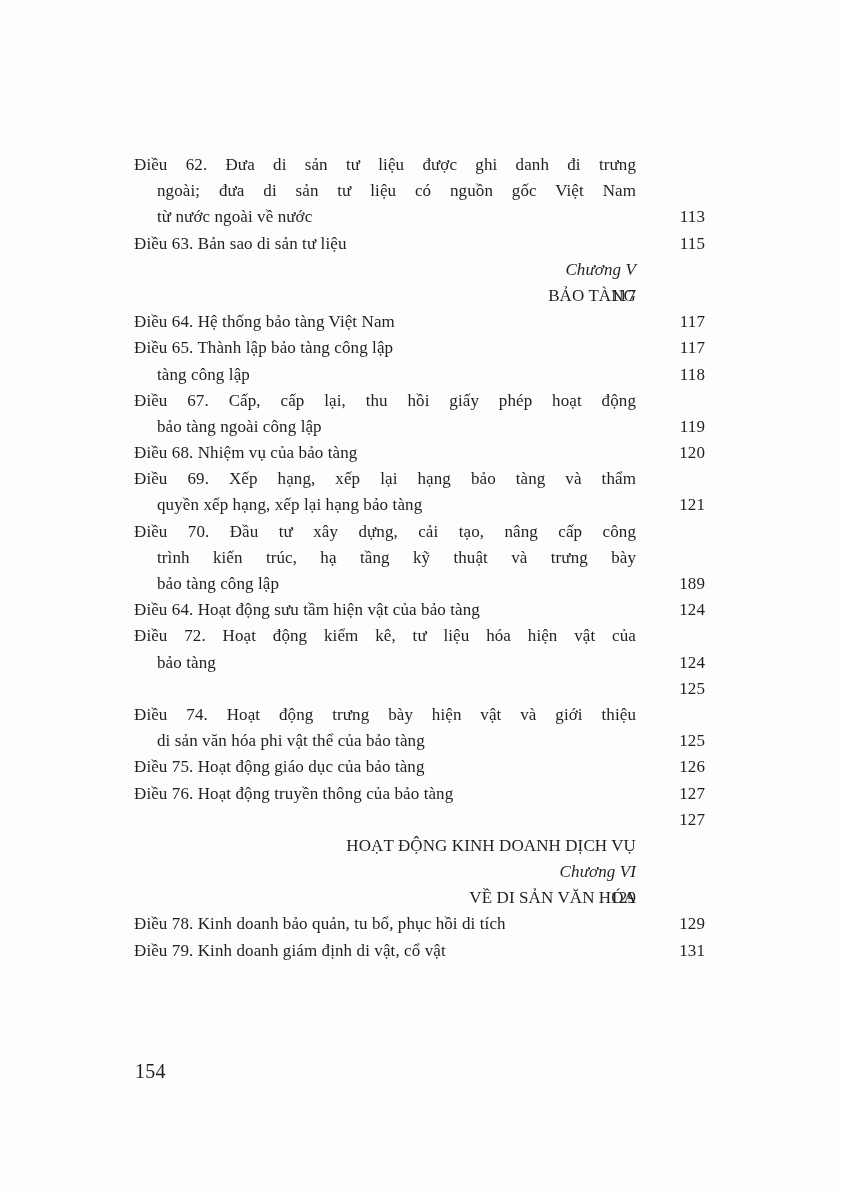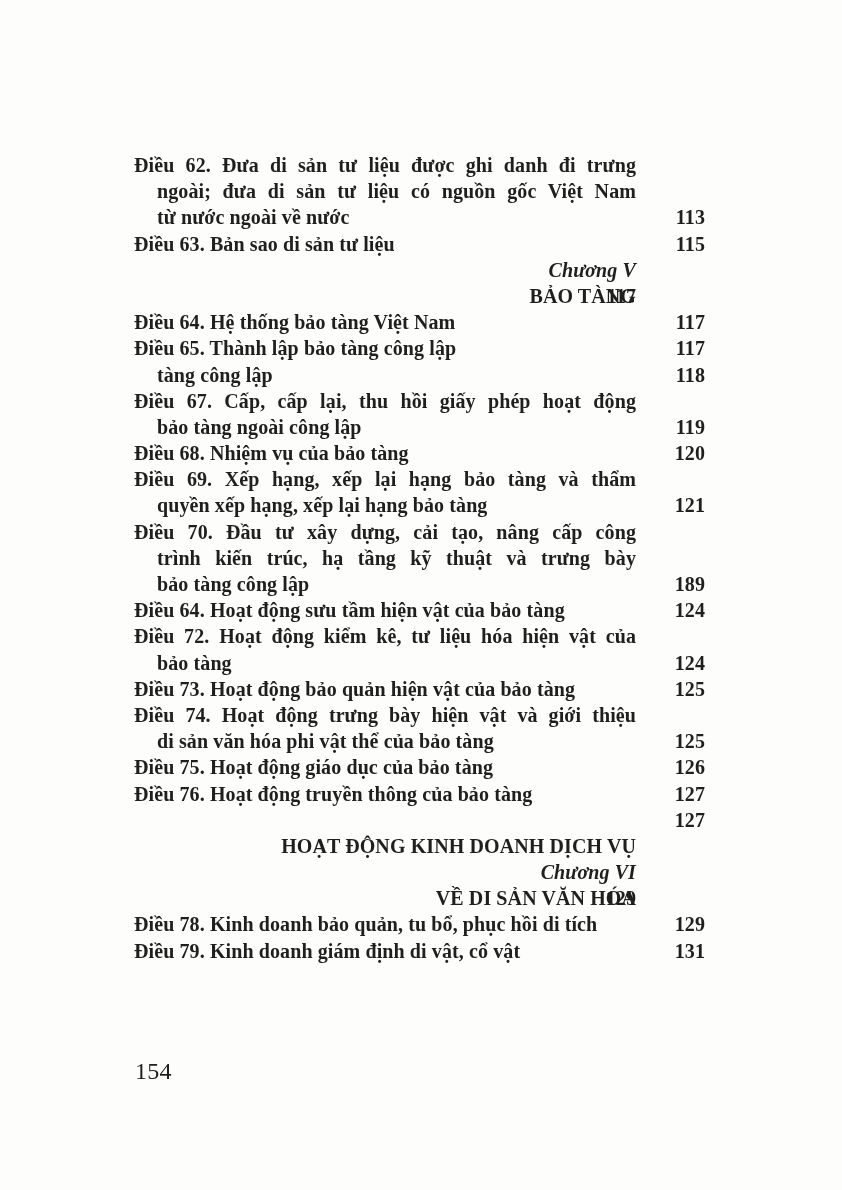--- a/index.html
+++ b/index.html
@@ -10,45 +10,44 @@
     color:#1f1f1f;
     font-family:"Liberation Serif","DejaVu Serif",serif;
     overflow:hidden;
   }
   .toc{
     position:absolute;left:134px;top:152px;width:571px;
   }
   .row{
     position:relative;
     height:26.2px;line-height:26.2px;
-    font-size:20px;
+    font-size:17px;
     white-space:nowrap;
     letter-spacing:0.1px;
-    font-weight:bold;
   }
   
   .row.ind{padding-left:23px;box-sizing:border-box;}
   
   .row.just{
     white-space:normal;
     width:502px;
     text-align:justify;
     overflow:hidden;
   }
   .row.just::after{content:"";display:inline-block;width:100%;height:0;}
   
   .row.center{width:502px;text-align:right;}
   .row.it{font-style:italic;}
   .pg{
     position:absolute;right:0;top:0;
     line-height:26.2px;
   }
   .footer{
     position:absolute;left:135px;top:1058px;
-    font-size:24px;line-height:26px;letter-spacing:0.3px;
+    font-size:20px;line-height:26px;letter-spacing:0.3px;
   }
 </style>
 </head>
 <body>
 
 <div class="page">
   <div class="toc" id="toc">
       <div class="row just"><span>Điều 62. Đưa di sản tư liệu được ghi danh đi trưng</span></div>
       <div class="row ind just"><span>ngoài; đưa di sản tư liệu có nguồn gốc Việt Nam</span></div>
       <div class="row ind"><span>từ nước ngoài về nước</span><span class="pg">113</span></div>
@@ -62,21 +61,21 @@
       <div class="row ind"><span>bảo tàng ngoài công lập</span><span class="pg">119</span></div>
       <div class="row"><span>Điều 68. Nhiệm vụ của bảo tàng</span><span class="pg">120</span></div>
       <div class="row just"><span>Điều 69. Xếp hạng, xếp lại hạng bảo tàng và thẩm</span></div>
       <div class="row ind"><span>quyền xếp hạng, xếp lại hạng bảo tàng</span><span class="pg">121</span></div>
       <div class="row just"><span>Điều 70. Đầu tư xây dựng, cải tạo, nâng cấp công</span></div>
       <div class="row ind just"><span>trình kiến trúc, hạ tầng kỹ thuật và trưng bày</span></div>
       <div class="row ind"><span>bảo tàng công lập</span><span class="pg">189</span></div>
       <div class="row"><span>Điều 64. Hoạt động sưu tầm hiện vật của bảo tàng</span><span class="pg">124</span></div>
       <div class="row just"><span>Điều 72. Hoạt động kiểm kê, tư liệu hóa hiện vật của</span></div>
       <div class="row ind"><span>bảo tàng</span><span class="pg">124</span></div>
-      <div class="row"><span>Điều 73. Hoạt động bảo quản hiện vật của bảo tàng</span><span class="pg">125</span></div>
+      <div class="row"><span class="pg">125</span></div>
       <div class="row just"><span>Điều 74. Hoạt động trưng bày hiện vật và giới thiệu</span></div>
       <div class="row ind"><span>di sản văn hóa phi vật thể của bảo tàng</span><span class="pg">125</span></div>
       <div class="row"><span>Điều 75. Hoạt động giáo dục của bảo tàng</span><span class="pg">126</span></div>
       <div class="row"><span>Điều 76. Hoạt động truyền thông của bảo tàng</span><span class="pg">127</span></div>
       <div class="row"><span class="pg">127</span></div>
       <div class="row center"><span>HOẠT ĐỘNG KINH DOANH DỊCH VỤ</span></div>
       <div class="row center it"><span>Chương VI</span></div>
       <div class="row center"><span>VỀ DI SẢN VĂN HÓA</span><span class="pg">129</span></div>
       <div class="row"><span>Điều 78. Kinh doanh bảo quản, tu bổ, phục hồi di tích</span><span class="pg">129</span></div>
       <div class="row"><span>Điều 79. Kinh doanh giám định di vật, cổ vật</span><span class="pg">131</span></div>

